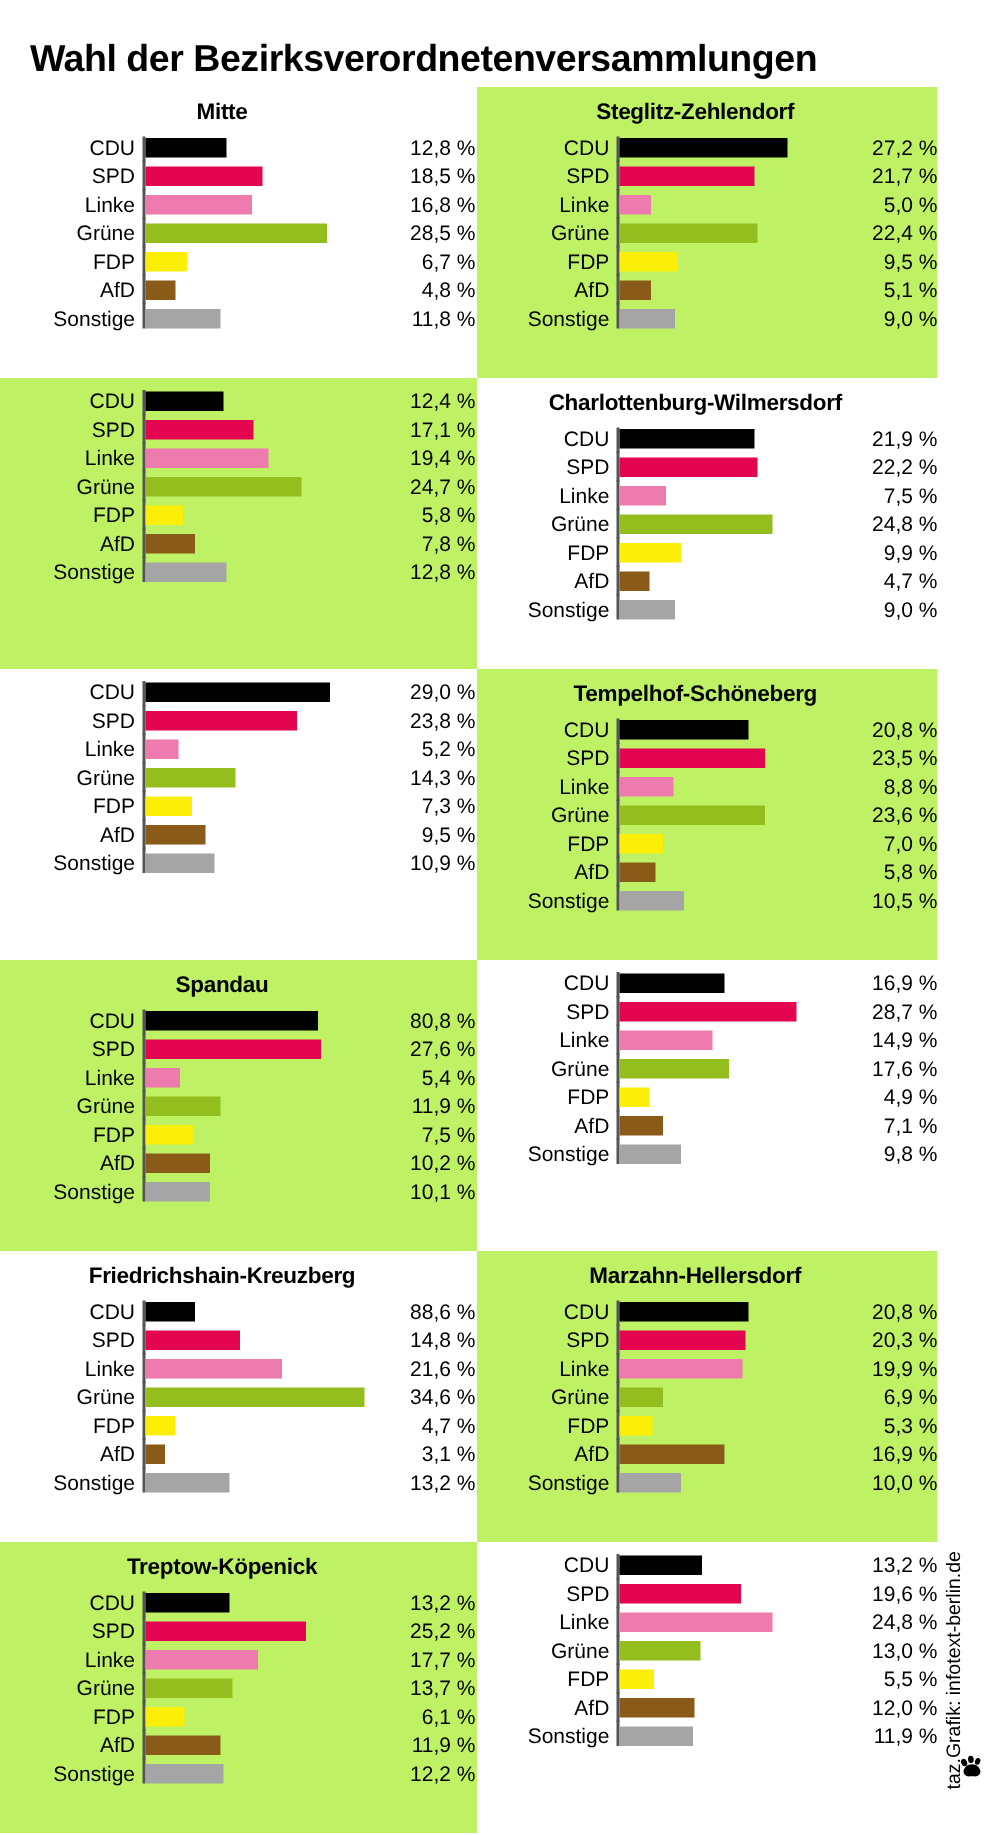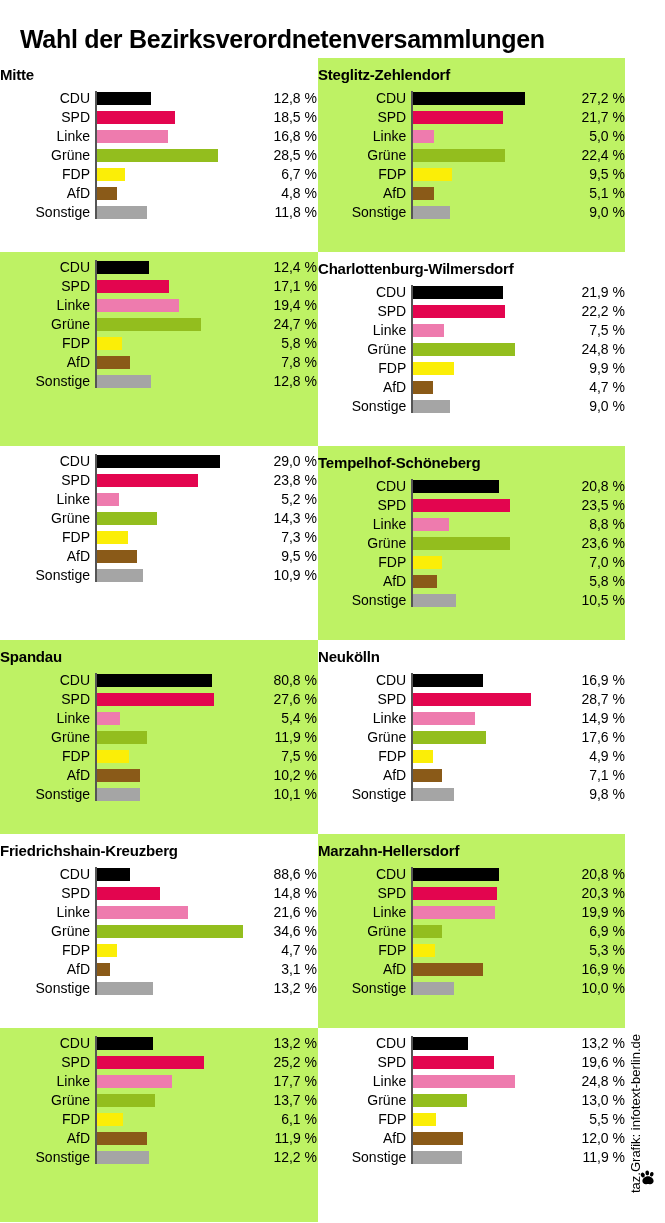--- a/index.html
+++ b/index.html
@@ -38,21 +38,21 @@
 
   .panel {
     position: relative;
     box-sizing: border-box;
     padding: 0;
     background: #ffffff;
   }
   .panel.shaded { background: #bef264; }
 
   .panel-title {
-    text-align: left;
+    text-align: center;
     font-size: 15px;
     font-weight: bold;
     letter-spacing: -0.2px;
     padding-top: 8px;
     padding-right: 22px;
     white-space: nowrap;
   }
   .panel.right .panel-title { padding-right: 16px; }
 
   .rows {
@@ -559,21 +559,20 @@
           <div class="row-label">Sonstige</div>
           <div class="bar-area">
             <div class="axis"></div>
             <div class="bar" style="width: 42.7086px; background: rgb(165, 165, 165);"></div>
           </div>
           <div class="row-value">10,1 %</div>
         </div>
       </div>
     </div>
     <div class="panel right">
-      <div class="panel-title">Neukölln</div>
       <div class="rows">
         <div class="row">
           <div class="row-label">CDU</div>
           <div class="bar-area">
             <div class="axis"></div>
             <div class="bar" style="width: 69.5314px; background: rgb(0, 0, 0);"></div>
           </div>
           <div class="row-value">16,9 %</div>
         </div>
         <div class="row">
@@ -742,20 +741,21 @@
           <div class="row-label">Sonstige</div>
           <div class="bar-area">
             <div class="axis"></div>
             <div class="bar" style="width: 41.1429px; background: rgb(165, 165, 165);"></div>
           </div>
           <div class="row-value">10,0 %</div>
         </div>
       </div>
     </div>
     <div class="panel shaded left">
+      <div class="panel-title">Treptow-Köpenick</div>
       <div class="rows">
         <div class="row">
           <div class="row-label">CDU</div>
           <div class="bar-area">
             <div class="axis"></div>
             <div class="bar" style="width: 55.8171px; background: rgb(0, 0, 0);"></div>
           </div>
           <div class="row-value">13,2 %</div>
         </div>
         <div class="row">

